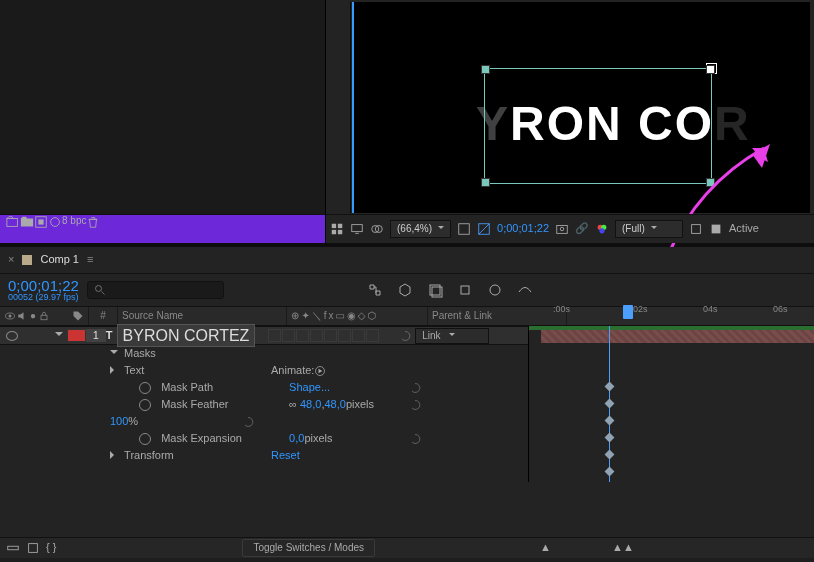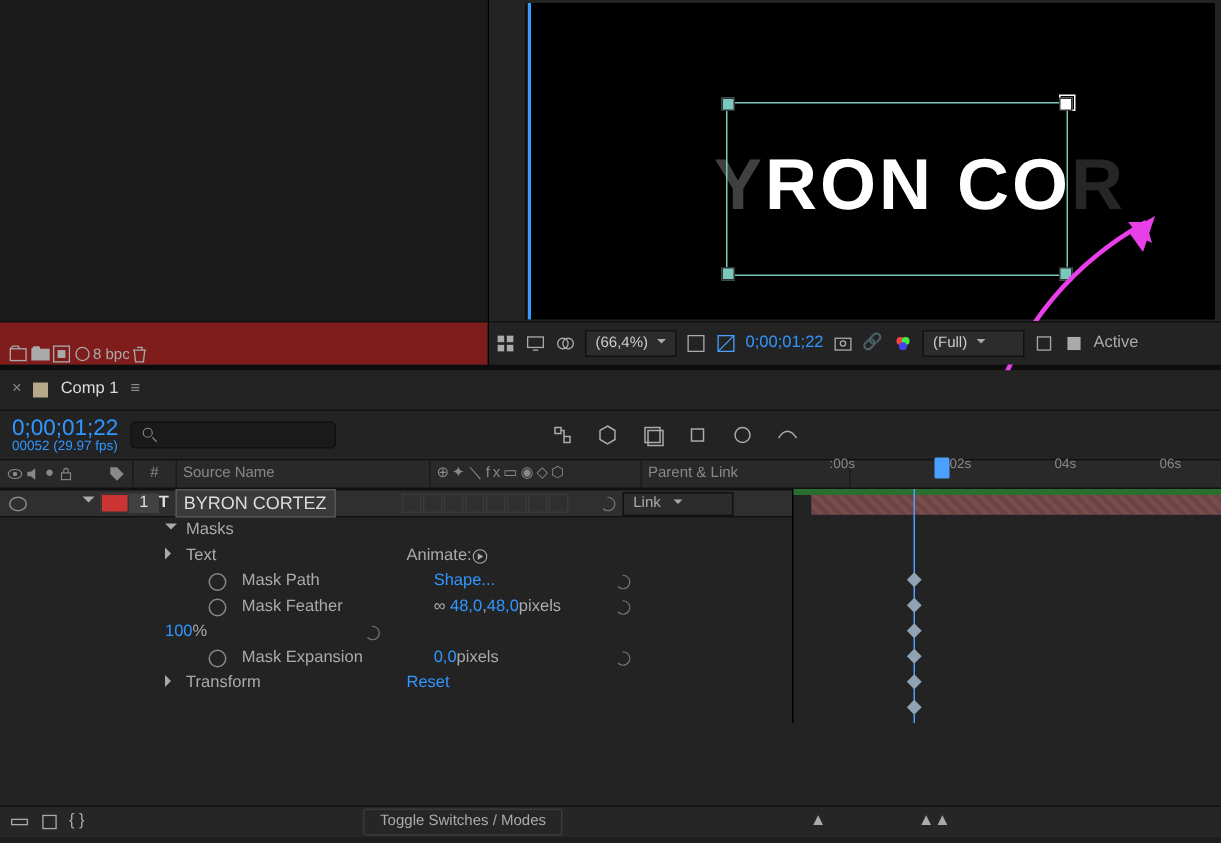--- a/index.html
+++ b/index.html
@@ -1,19 +1,19 @@
 <!DOCTYPE html>
 <html><head>
 <meta charset="utf-8">
 <style>
 html,body{margin:0;padding:0;background:#1e1e1e;color:#aaa;font:11px/1.2 "Segoe UI",Arial,sans-serif;width:814px;height:562px;overflow:hidden}
 .top{display:flex;height:243px}
 .proj{width:325px;background:#232323;border-right:1px solid #000;position:relative}
 .proj-inner{position:absolute;top:0;left:0;right:0;bottom:28px;background:#1a1a1a}
-.proj-bar{position:absolute;bottom:0;left:0;right:0;height:28px;background:#7f1d1d;border-top:1px solid #111;display:flex;align-items:flex-end;gap:0;padding:0 6px}
+.proj-bar{position:absolute;bottom:0;left:0;right:0;height:28px;background:#6d28d9;border-top:1px solid #111;display:flex;align-items:flex-start;gap:0;padding:0 6px}
 .viewer{flex:1;background:#232323;position:relative}
 .vframe{position:absolute;top:2px;left:26px;right:4px;bottom:30px;background:#000}
 .vframe .vline{position:absolute;top:0;left:0;width:2px;height:100%;background:#349cff}
 .mask-rect{position:absolute;top:66px;left:132px;width:226px;height:114px;border:1px solid #7ac7bb}
 .mask-rect .h{position:absolute;width:7px;height:7px;background:#7ac7bb;border:1px solid #333}
 .mask-rect .h.tl{top:-4px;left:-4px}.mask-rect .h.tr{top:-4px;right:-4px;background:#fff}
 .mask-rect .h.bl{bottom:-4px;left:-4px}.mask-rect .h.br{bottom:-4px;right:-4px}
 .mask-rect .h.tr2{top:-6px;right:-6px;width:9px;height:9px;border:1px solid #fff;background:none}
 .txt{position:absolute;top:94px;left:124px;font:700 48px Arial;letter-spacing:2px;color:#fff;white-space:nowrap}
 .txt .fade1{opacity:.25}.txt .fade2{opacity:.15}
@@ -48,21 +48,21 @@
 .row{display:flex;height:17px;align-items:center;font-size:11px}
 .row .c1{width:80px;display:flex;align-items:center;gap:2px;padding-left:6px}
 .row .cnum{width:20px;display:flex;justify-content:center}
 .row .cname{width:160px;display:flex;align-items:center;gap:4px}
 .row .csw{width:132px;display:flex;align-items:center;padding-left:4px}
 .row .cpar{width:130px;display:flex;align-items:center;gap:4px}
 .layer-row{background:#2f2f2f;border-top:1px solid #111;border-bottom:1px solid #111}
 .layer-row .cnum{background:#414141;color:#ddd}
 .eye{width:12px;height:8px;border:1px solid #888;border-radius:50%}
 .tw{width:10px;text-align:center;color:#aaa;cursor:pointer}
-.lname{background:#3a3a3a;border:1px solid #555;padding:1px 5px;color:#ddd;font-size:12px}
+.lname{background:#3a3a3a;border:1px solid #555;padding:1px 5px;color:#ddd;font-size:16px}
 .cbar{width:20px;height:11px;background:#c33;border:1px solid #333}
 .tri{display:inline-block;width:0;height:0;border:4px solid transparent;border-left-color:#aaa;margin-right:2px}
 .tri.open{border-left-color:transparent;border-top-color:#aaa;margin-top:4px}
 .sw-cell{width:11px;height:11px;border:1px solid #3a3a3a;margin-right:1px}
 .maskname{background:#414141;padding:1px 6px;color:#ccc}
 .maskcol{width:11px;height:11px;background:#c9b27a;border:1px solid #333}
 .msw{width:10px;height:10px;border:1px solid #888;border-radius:50%;margin-right:6px}
 .blue{color:#3096ff}
 .dd{background:#2c2c2c;border:1px solid #111;padding:1px 6px;display:flex;align-items:center;gap:6px;font-size:10px}
 .spiral{width:12px;height:12px;opacity:.6}

